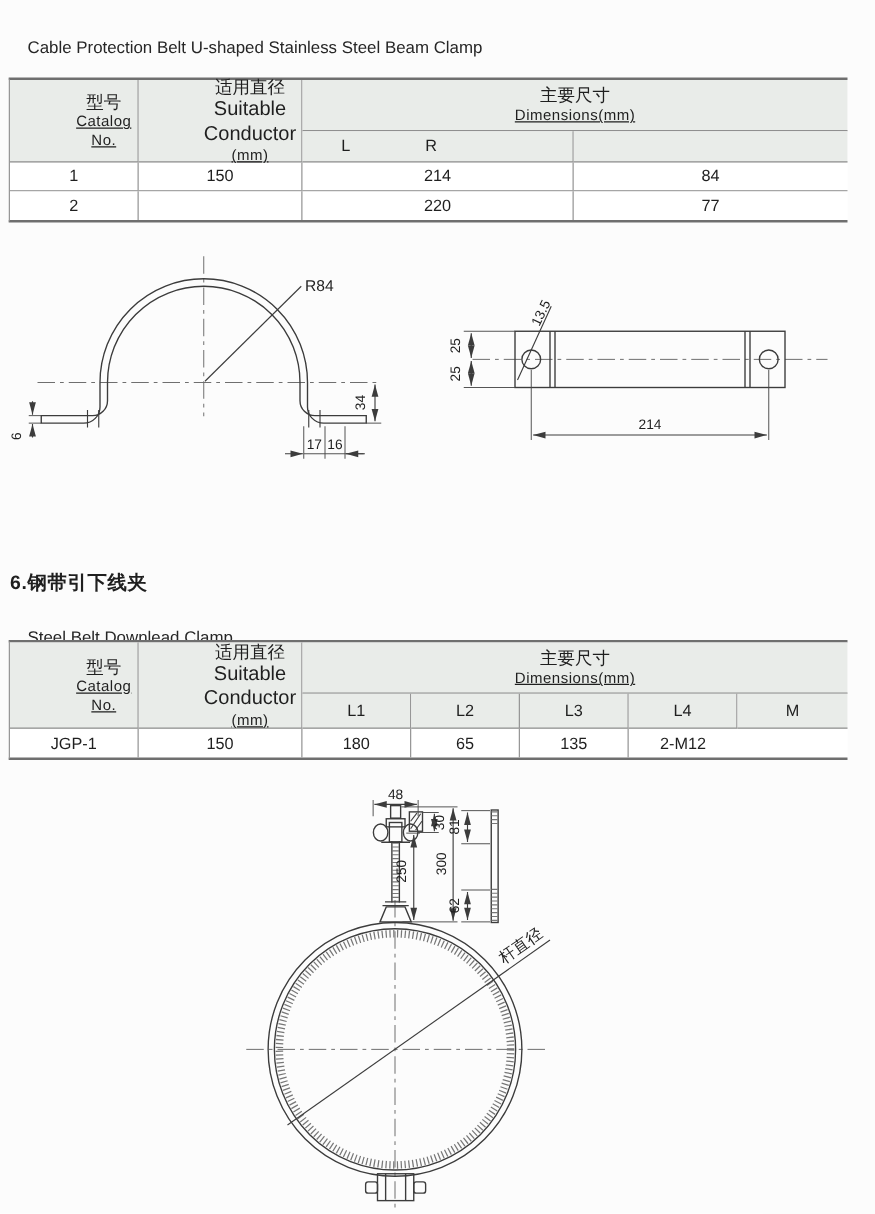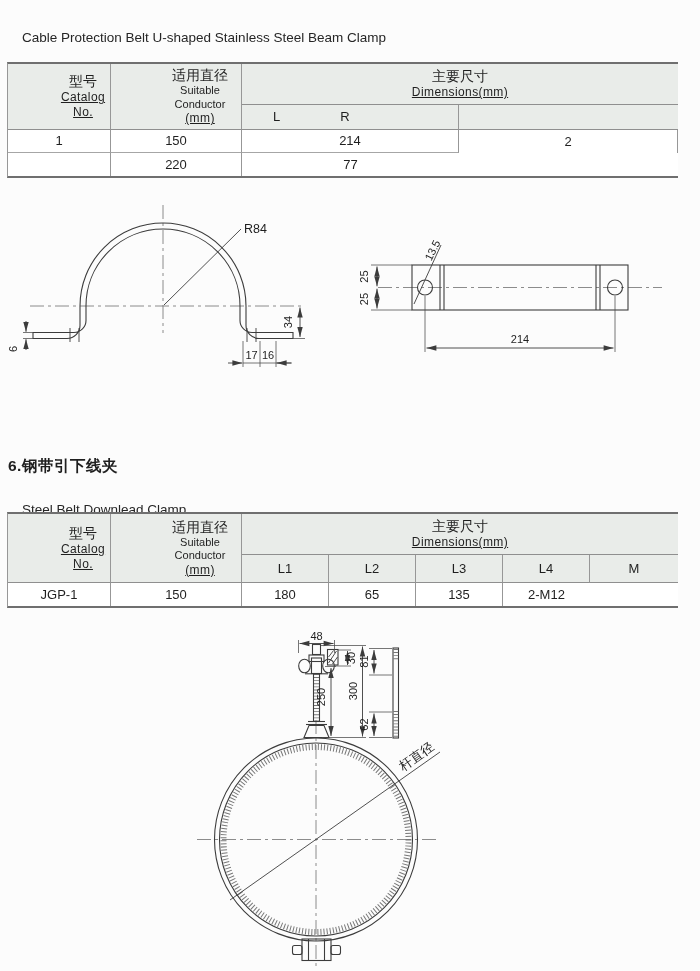--- a/index.html
+++ b/index.html
@@ -14,21 +14,21 @@
        border-top:2px solid #6f6f6f;border-bottom:2px solid #6f6f6f;border-left:1px solid #979797;}
   #tbl1{top:62px;grid-template-columns:103px 131px 217px 219px;grid-template-rows:41px 25px 23px 23px;}
   #tbl2{top:512px;grid-template-columns:103px 131px 87px 87px 87px 87px 88px;grid-template-rows:41px 28px 23px;}
   .c{display:flex;flex-direction:column;align-items:center;justify-content:center;line-height:1.22;text-align:center;}
   .hd{background:#e9ece9;}
   .br{border-right:1px solid #979797;}
   .bb{border-bottom:1px solid #8f8f8f;}
   .bbl{border-bottom:1px solid #a6a6a6;}
   .rs{grid-row:1/3;padding-left:48px;}
   .sp2{grid-column:3/5;} .sp5{grid-column:3/8;}
-  .zh{font-size:14px;} .en{font-size:12px;letter-spacing:.4px;text-decoration:underline;} .en2{font-size:11px;text-align:center;}
+  .zh{font-size:14px;} .en{font-size:12px;letter-spacing:.4px;text-decoration:underline;} .en2{font-size:16px;text-align:center;}
   .dt{font-size:13px;}
   .lrcell{flex-direction:row;justify-content:flex-start;align-items:center;}
   .lrcell .l1{margin-left:31px;} .lrcell .l2{margin-left:60px;}
 
   svg{position:absolute;left:0;}
   #dwg1{top:195px;} #dwg2{top:628px;}
   .dl{stroke:#3c3c3c;stroke-width:1.1;fill:none;}
   .dm{stroke:#3c3c3c;stroke-width:.9;fill:none;}
   .xt{stroke:#4a4a4a;stroke-width:.75;fill:none;}
   .cl{stroke:#6f6f6f;stroke-width:.8;fill:none;stroke-dasharray:14 4 3 4;}
@@ -61,20 +61,21 @@
     </div>
     <div class="c hd br bb dt lrcell">
       <span class="l1">L</span>
       <span class="l2">R</span>
     </div>
     <div class="c hd bb"></div>
 
     <div class="c dt br bbl">1</div>
     <div class="c dt br bbl">150</div>
     <div class="c dt br bbl">214</div>
+    <div class="c dt bbl">84</div>
 
     <div class="c dt br">2</div>
     <div class="c dt br"></div>
     <div class="c dt br">220</div>
     <div class="c dt">77</div>
   </div>
 
   <svg id="dwg1" width="700" height="190" viewBox="0 195 700 190">
     <defs>
       <marker id="ar" viewBox="0 0 12 8" refX="11.5" refY="4" markerWidth="12" markerHeight="8" orient="auto-start-reverse">

